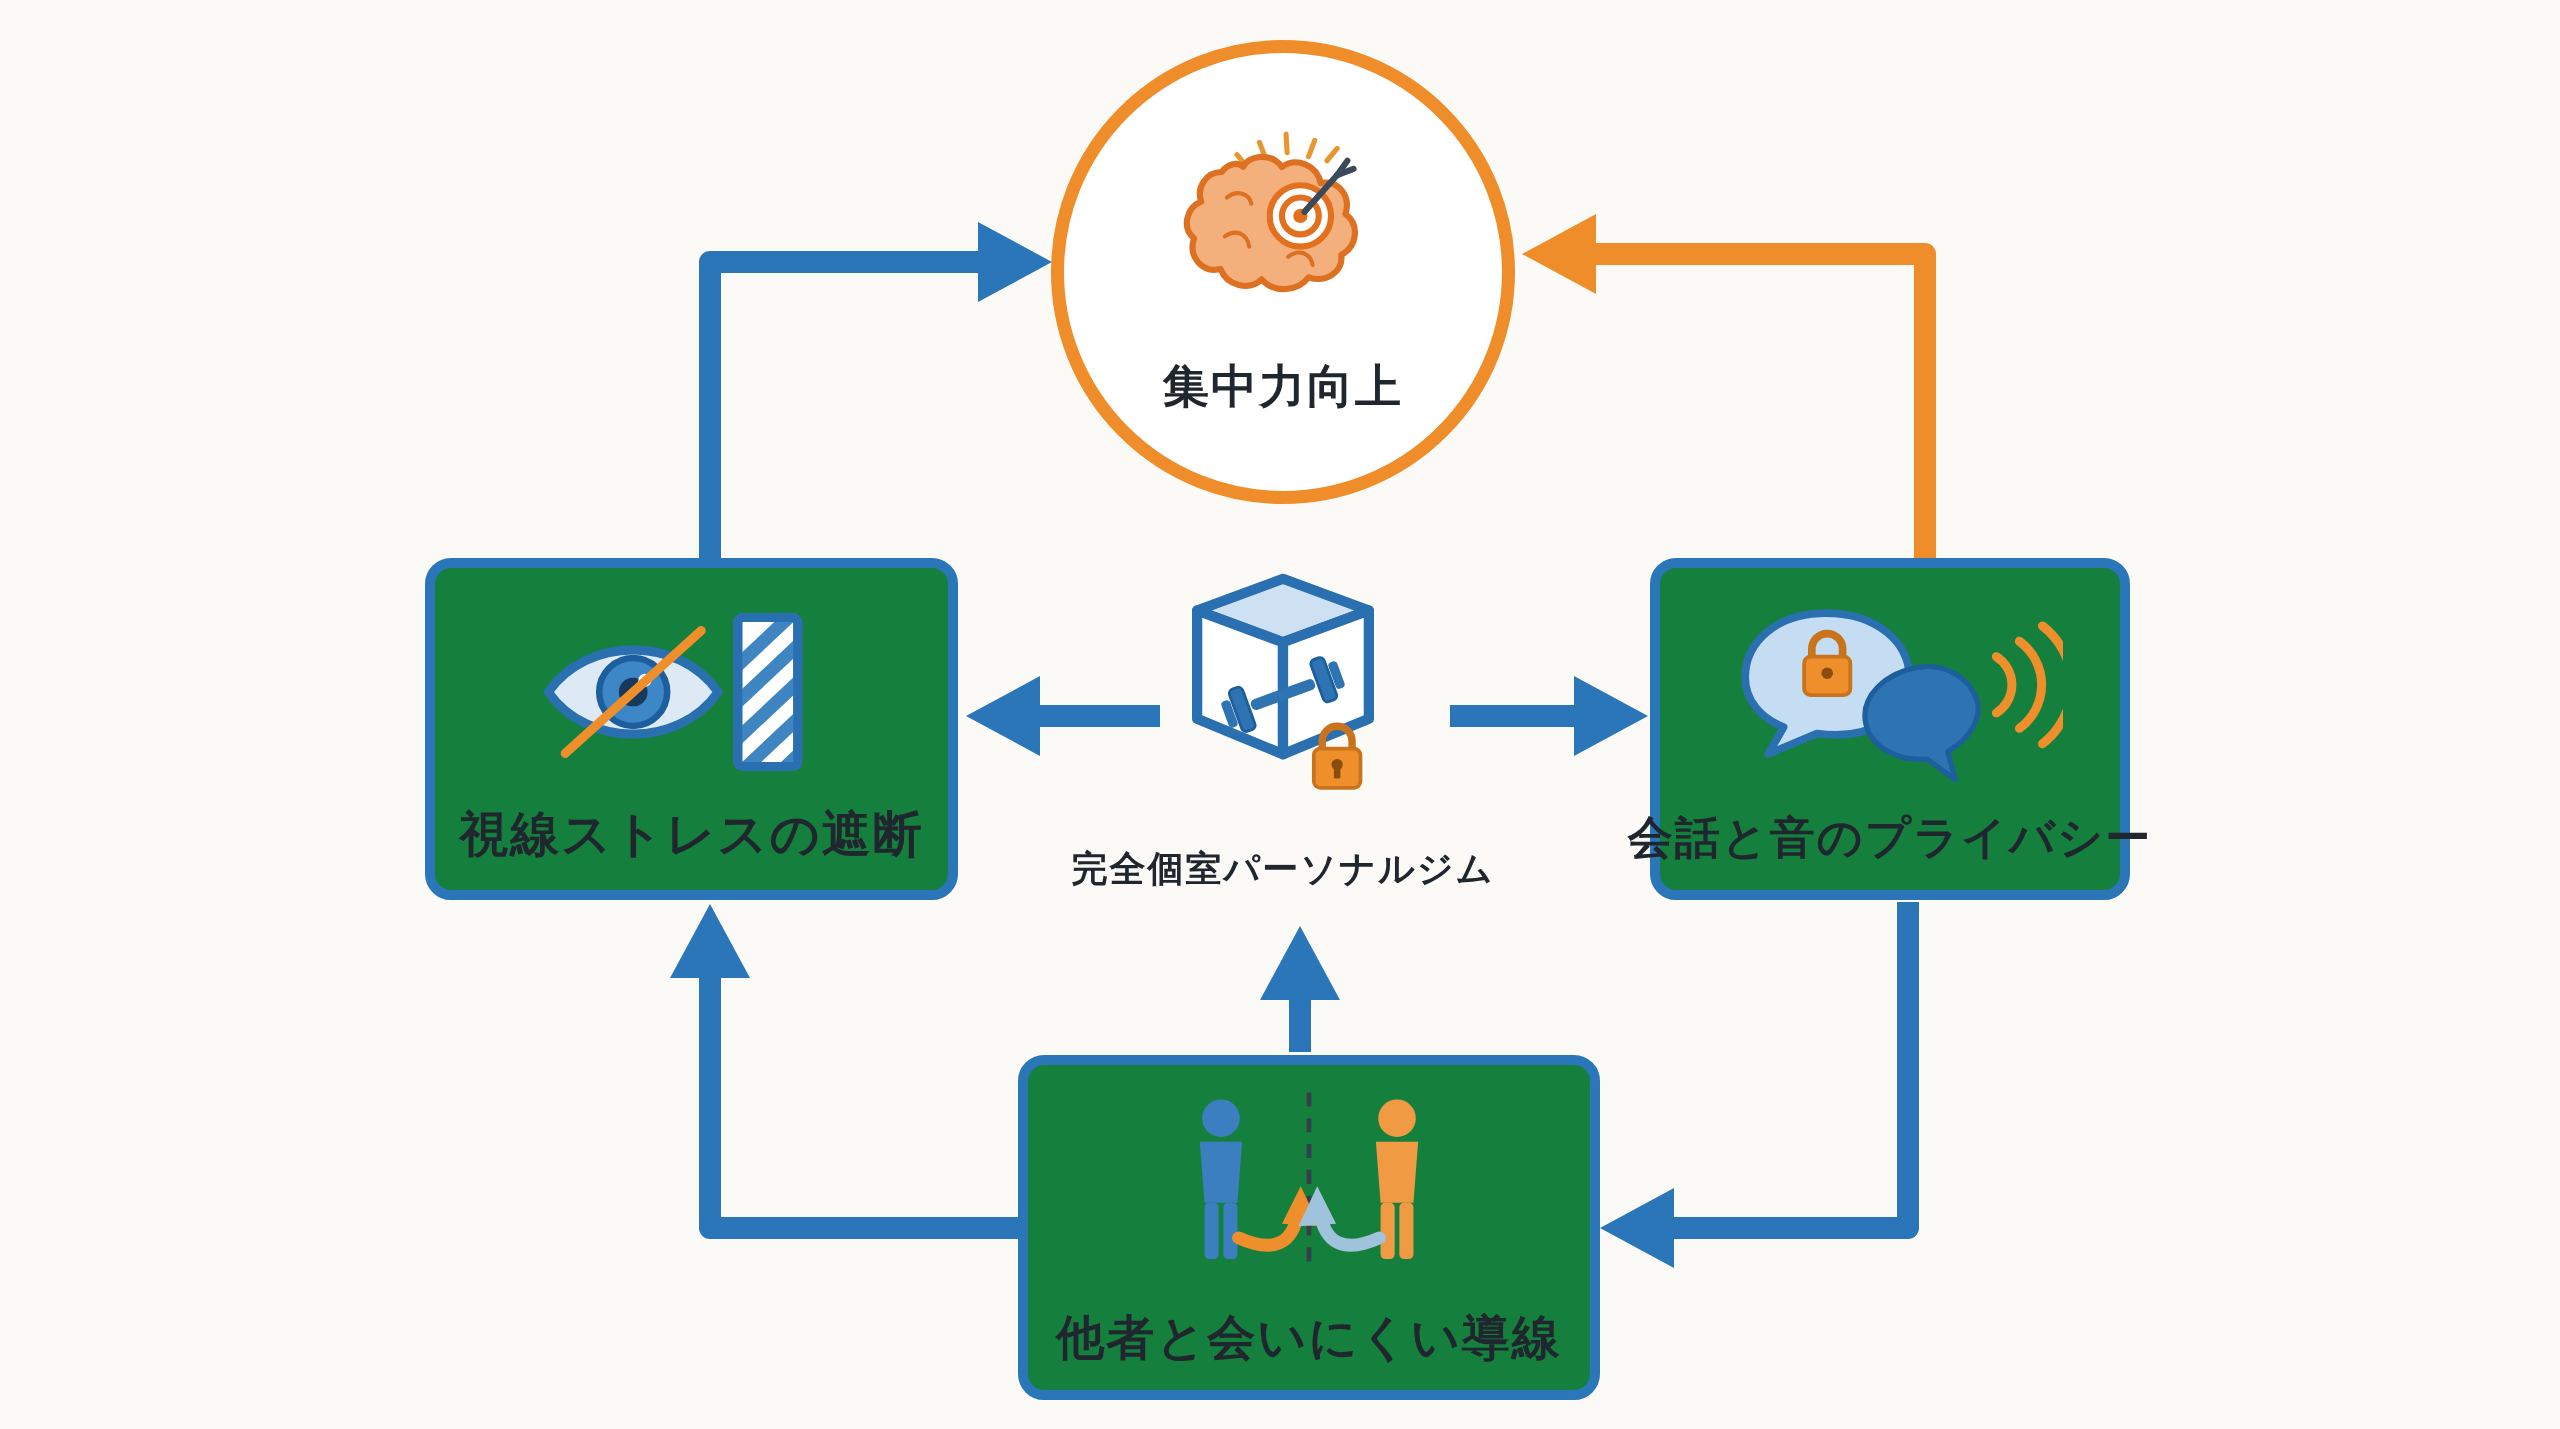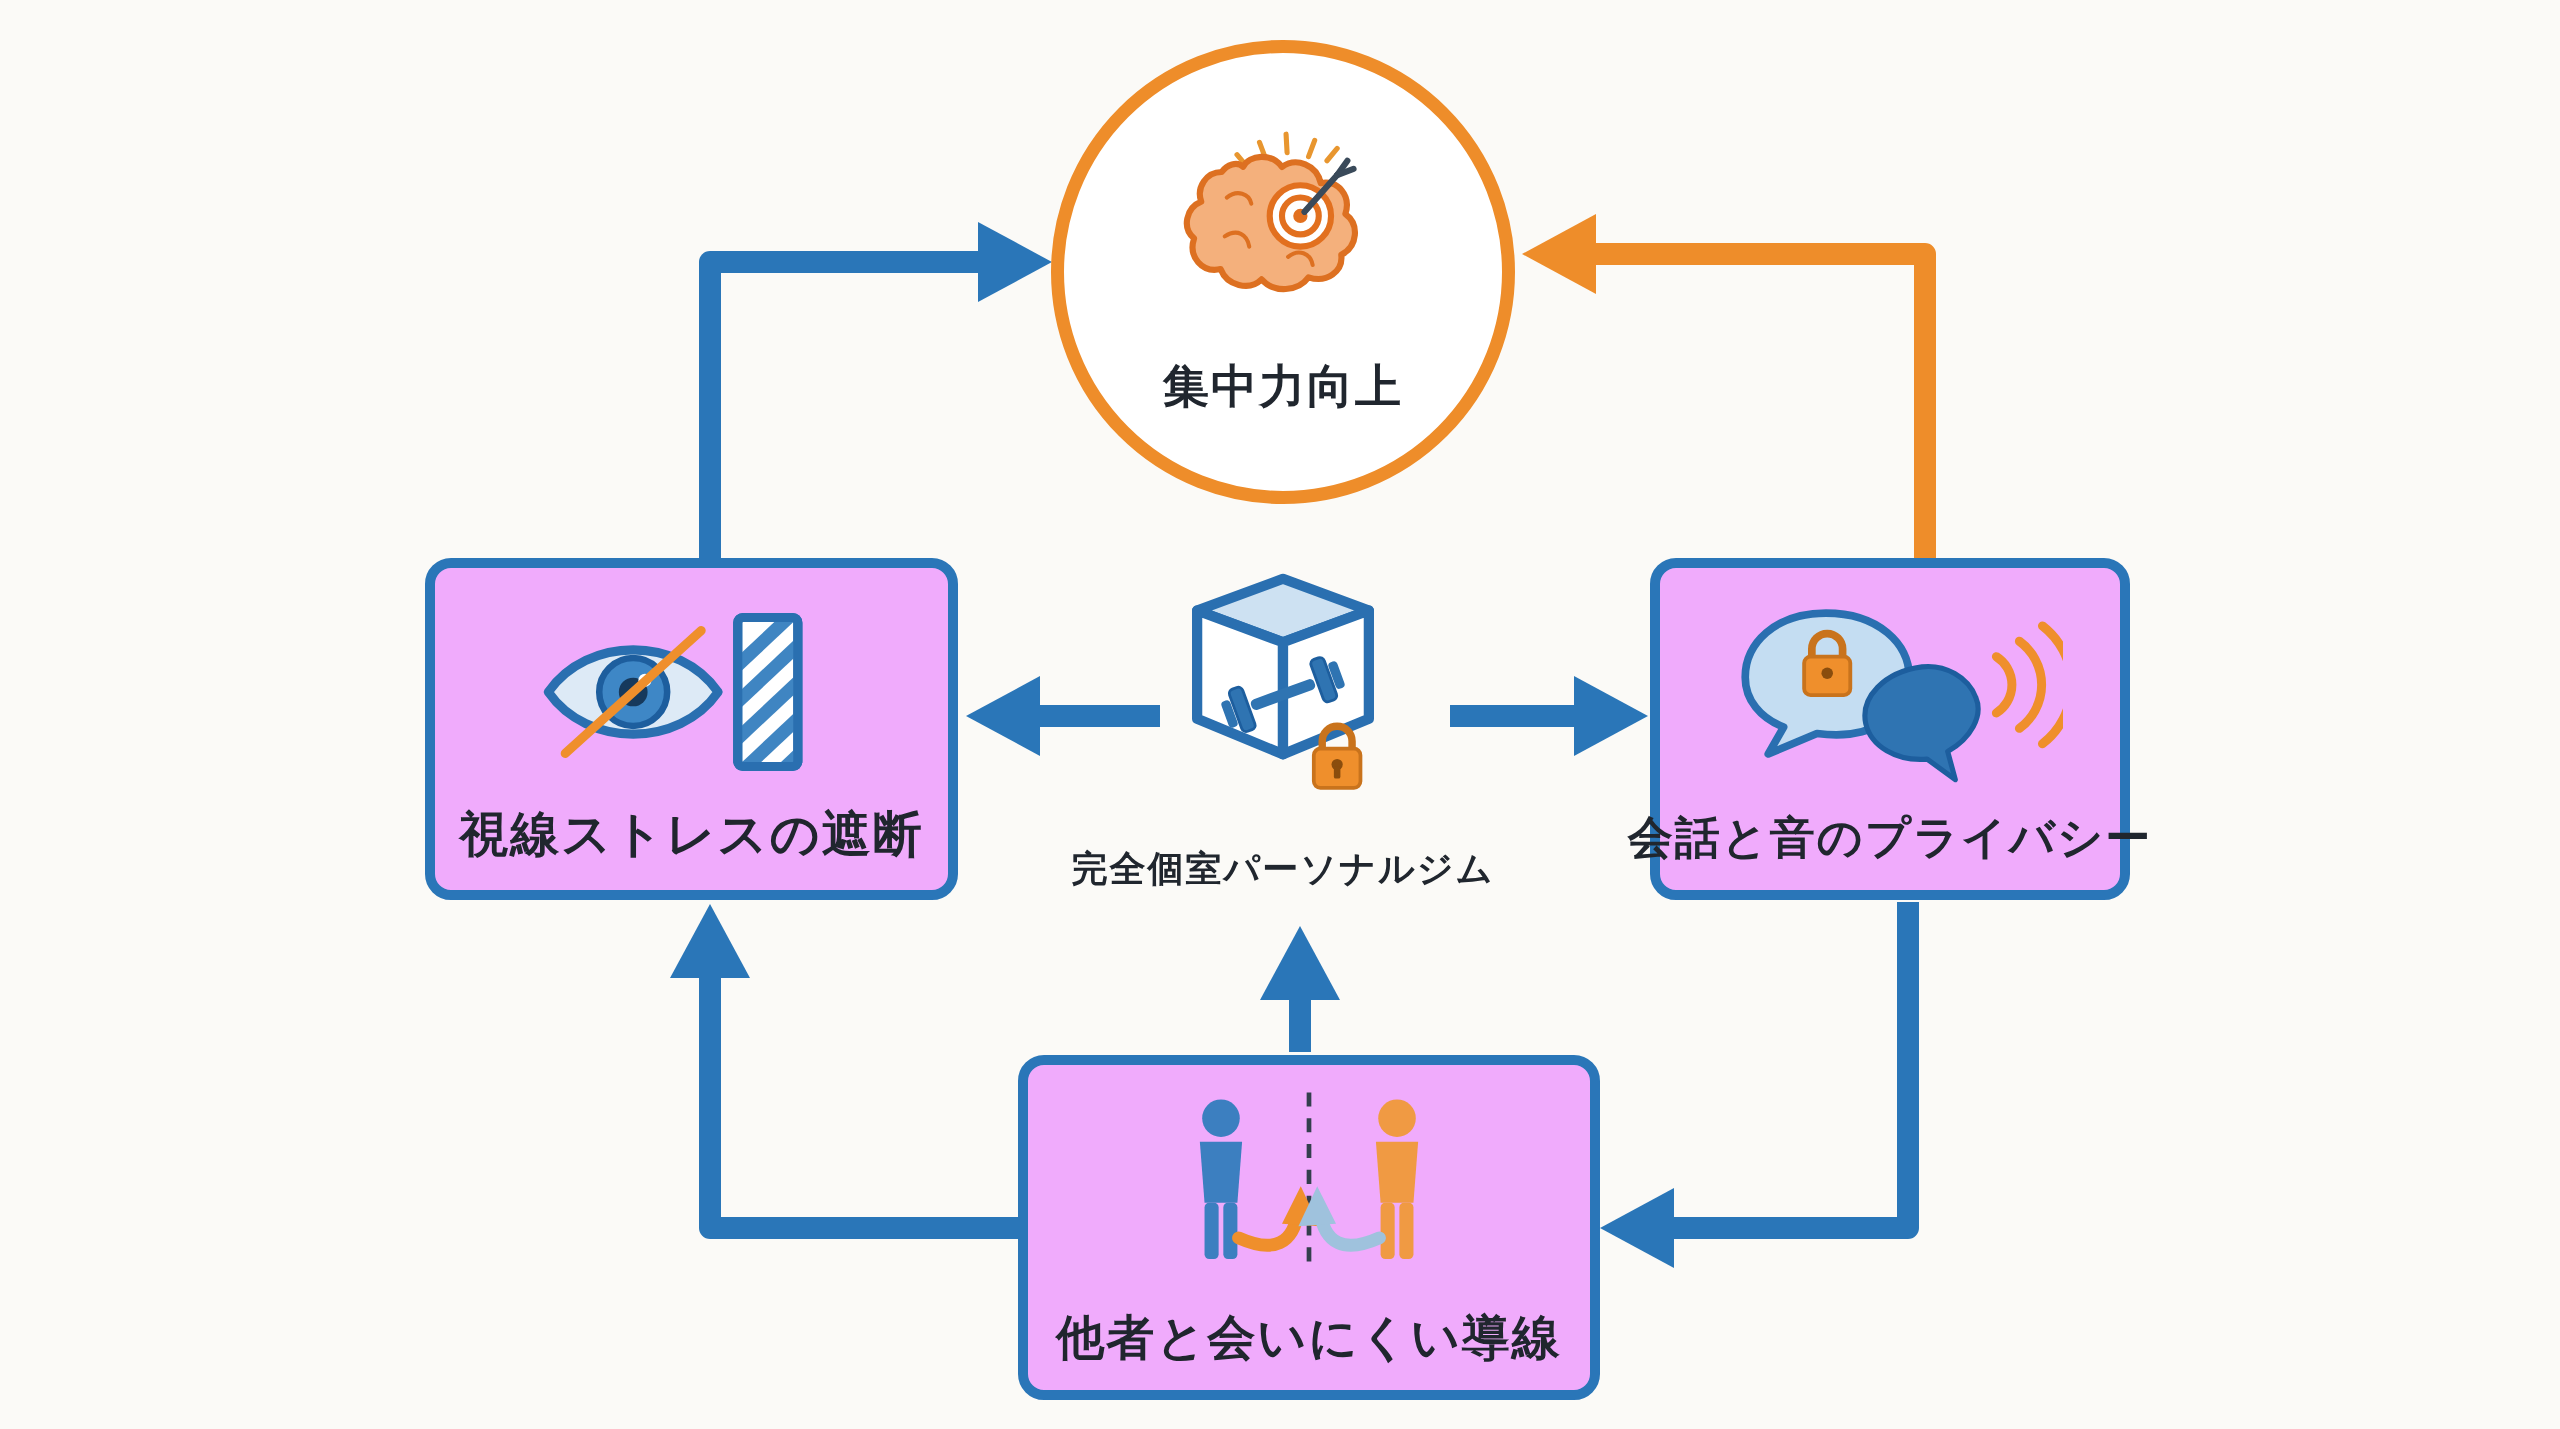--- a/index.html
+++ b/index.html
@@ -21,21 +21,21 @@
     color:var(--text);
   }
   .arrow-layer{position:absolute;left:0;top:0;width:2560px;height:1429px;pointer-events:none;}
   .edge-blue{fill:none;stroke:var(--blue);stroke-width:22;stroke-linejoin:round;}
   .edge-orange{fill:none;stroke:var(--orange);stroke-width:22;stroke-linejoin:round;}
   .head-blue{fill:var(--blue);}
   .head-orange{fill:var(--orange);}
 
   .node{
     position:absolute;
-    background:#f0abfc;
+    background:#15803d;
     border:10px solid var(--blue);
     border-radius:26px;
     display:flex;flex-direction:column;align-items:center;justify-content:space-between;
     box-sizing:border-box;
   }
   .node-label{
     font-weight:700;
     letter-spacing:2px;
     white-space:nowrap;
     color:var(--text);

